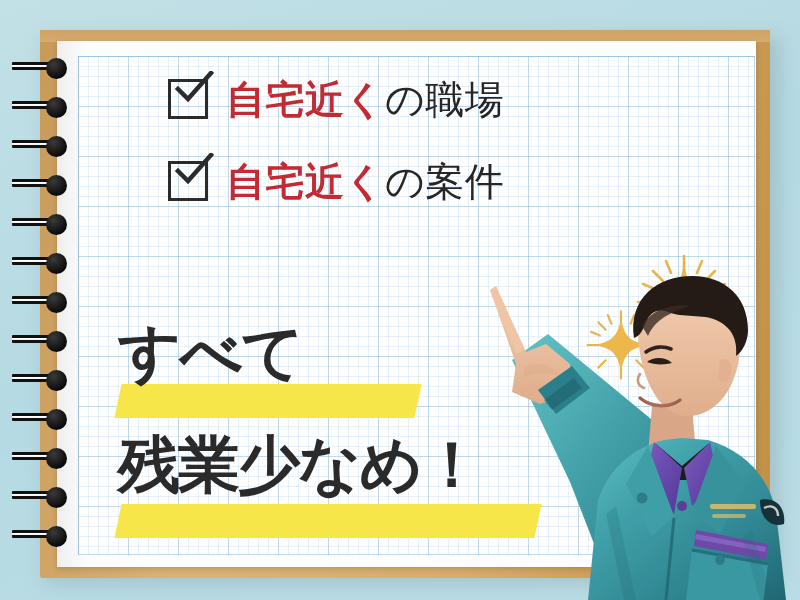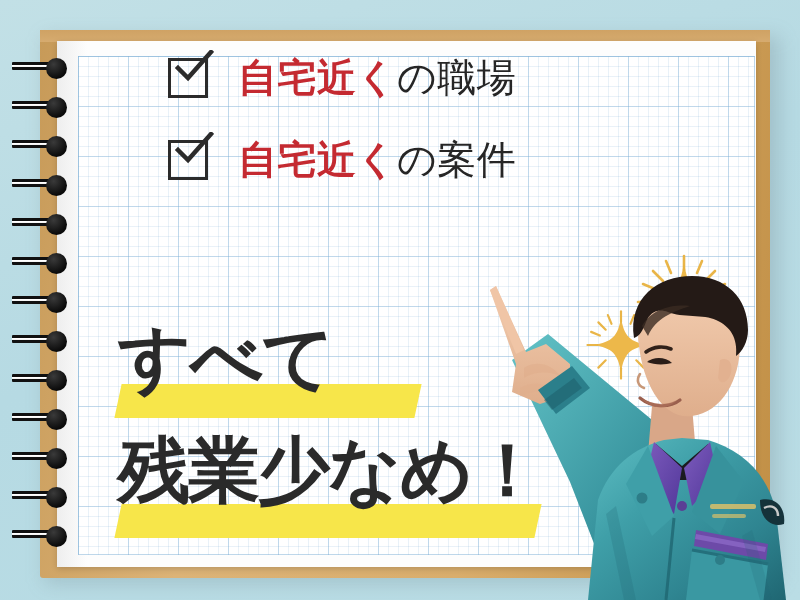--- a/index.html
+++ b/index.html
@@ -59,21 +59,21 @@
     background:linear-gradient(180deg,#101010 0%,#101010 32%,#ffffff 38%,#ffffff 56%,#111 62%,#111 100%);
     border-radius:1px;
   }
   .ring .knob{
     position:absolute;left:34px;top:0;width:21px;height:21px;border-radius:50%;
     background:radial-gradient(circle at 36% 30%,#3a3a3a,#0b0b0b 70%);
   }
 
   
   .checklist{position:absolute;left:168px;top:58px;width:520px;}
-  .cl-row{display:flex;align-items:flex-start;height:82px;gap:12px;}
+  .cl-row{display:flex;align-items:center;height:82px;}
   .cbox{
     position:relative;width:34px;height:34px;border:3px solid #2b2b2b;
     margin-right:18px;flex:0 0 auto;
   }
   .cbox .tick{
     position:absolute;left:3px;top:-11px;width:40px;height:34px;
   }
   .cl-text{
     font-size:39px;line-height:1;color:#262626;white-space:nowrap;
     font-family:"DejaVu Sans","Liberation Sans",sans-serif;
@@ -83,21 +83,21 @@
 
   
   .slogan{position:absolute;left:118px;top:322px;width:420px;}
   .sl-line{position:relative;height:112px;}
   .marker{
     position:absolute;left:0;height:34px;background:#f7e64a;
   }
   .m1{top:62px;width:300px;transform:skewX(-12deg);}
   .m2{top:70px;width:420px;transform:skewX(-12deg);}
   .sl-text{
-    position:relative;font-size:72px;line-height:1;color:#2a2a2a;font-weight:700;
+    position:relative;font-size:62px;line-height:1;color:#2a2a2a;font-weight:700;
     font-family:"DejaVu Sans","Liberation Sans",sans-serif;white-space:nowrap;
     letter-spacing:-2px;
   }
 
   
   .spark{position:absolute;}
   
   .person{position:absolute;left:420px;top:268px;width:380px;height:332px;}
 </style>
 </head>

